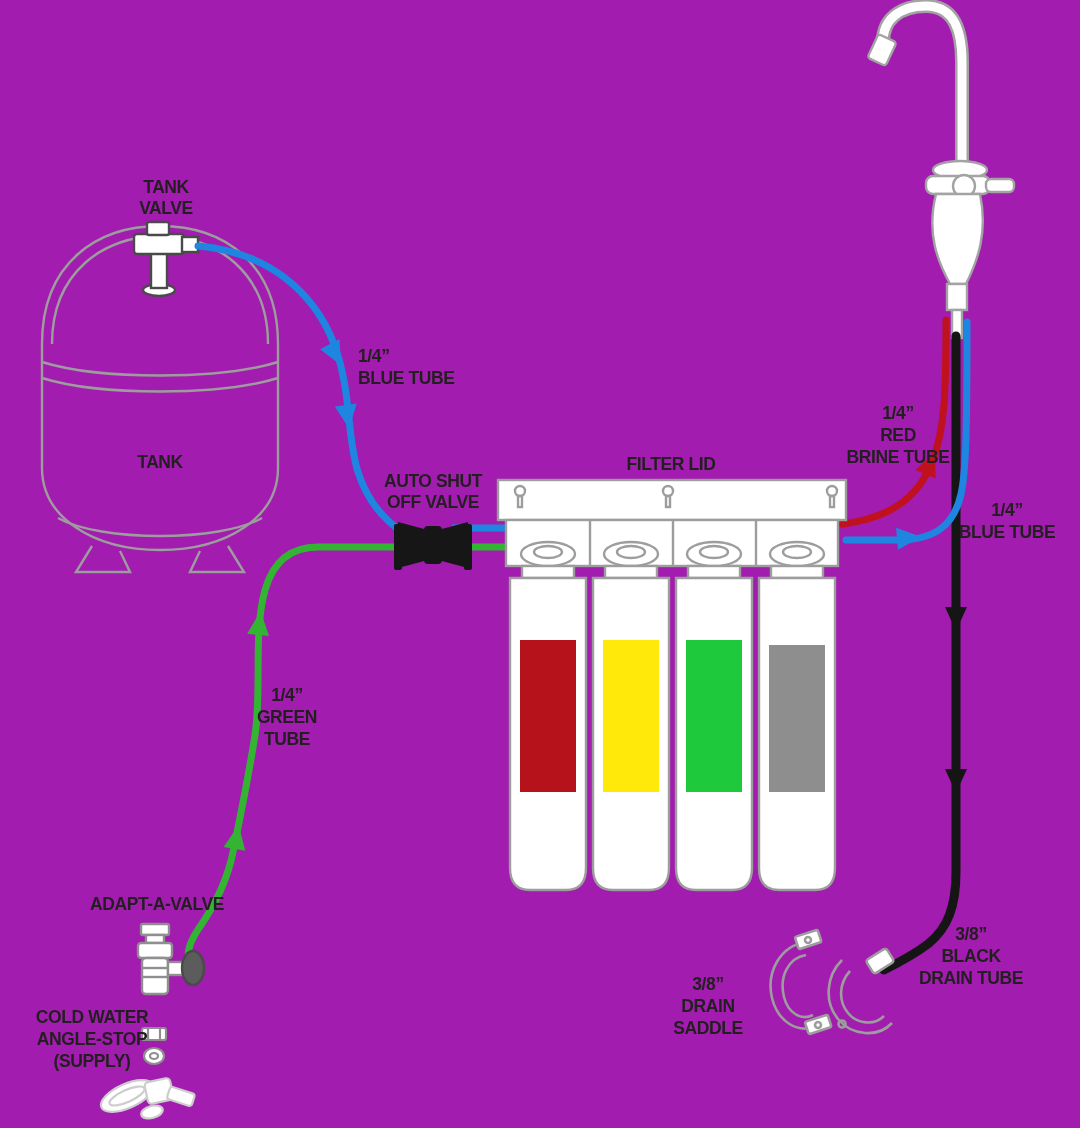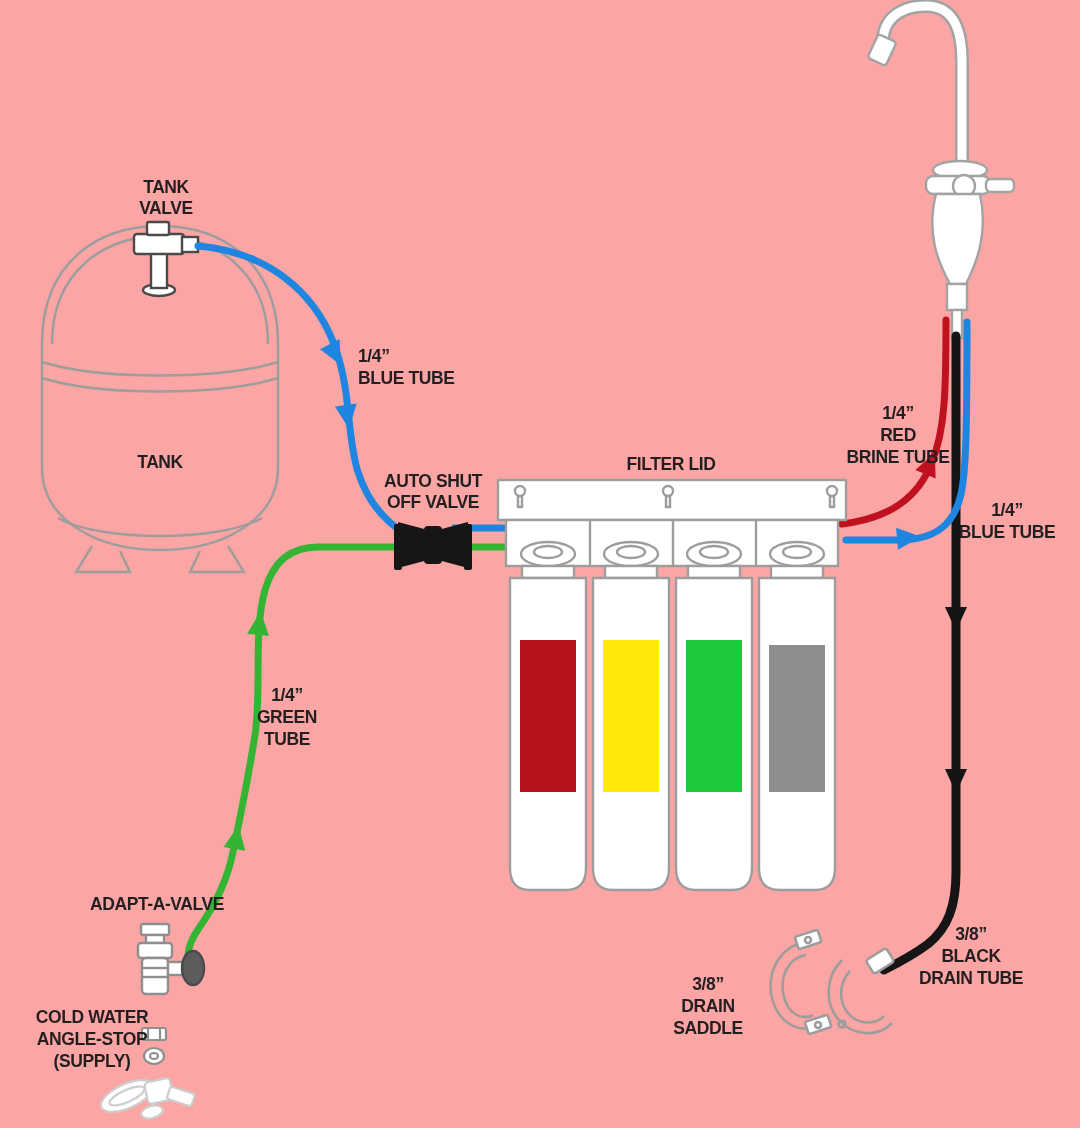--- a/index.html
+++ b/index.html
@@ -1,16 +1,16 @@
 <!DOCTYPE html>
 <html><head>
 <meta charset="utf-8">
 <style>
   html,body{margin:0;padding:0;background:#ffffff;}
-  .canvas{position:relative;width:1080px;height:1128px;background:#fca5a5;overflow:hidden;}
+  .canvas{position:relative;width:1080px;height:1128px;background:#a21caf;overflow:hidden;}
   svg{display:block;}
   svg text{
     font-family:"Liberation Sans",sans-serif;
     font-weight:bold;
     font-size:17.5px;
     fill:#231f20;
     text-anchor:middle;
     letter-spacing:-0.4px;
   }
   svg text.ts{text-anchor:start;}

